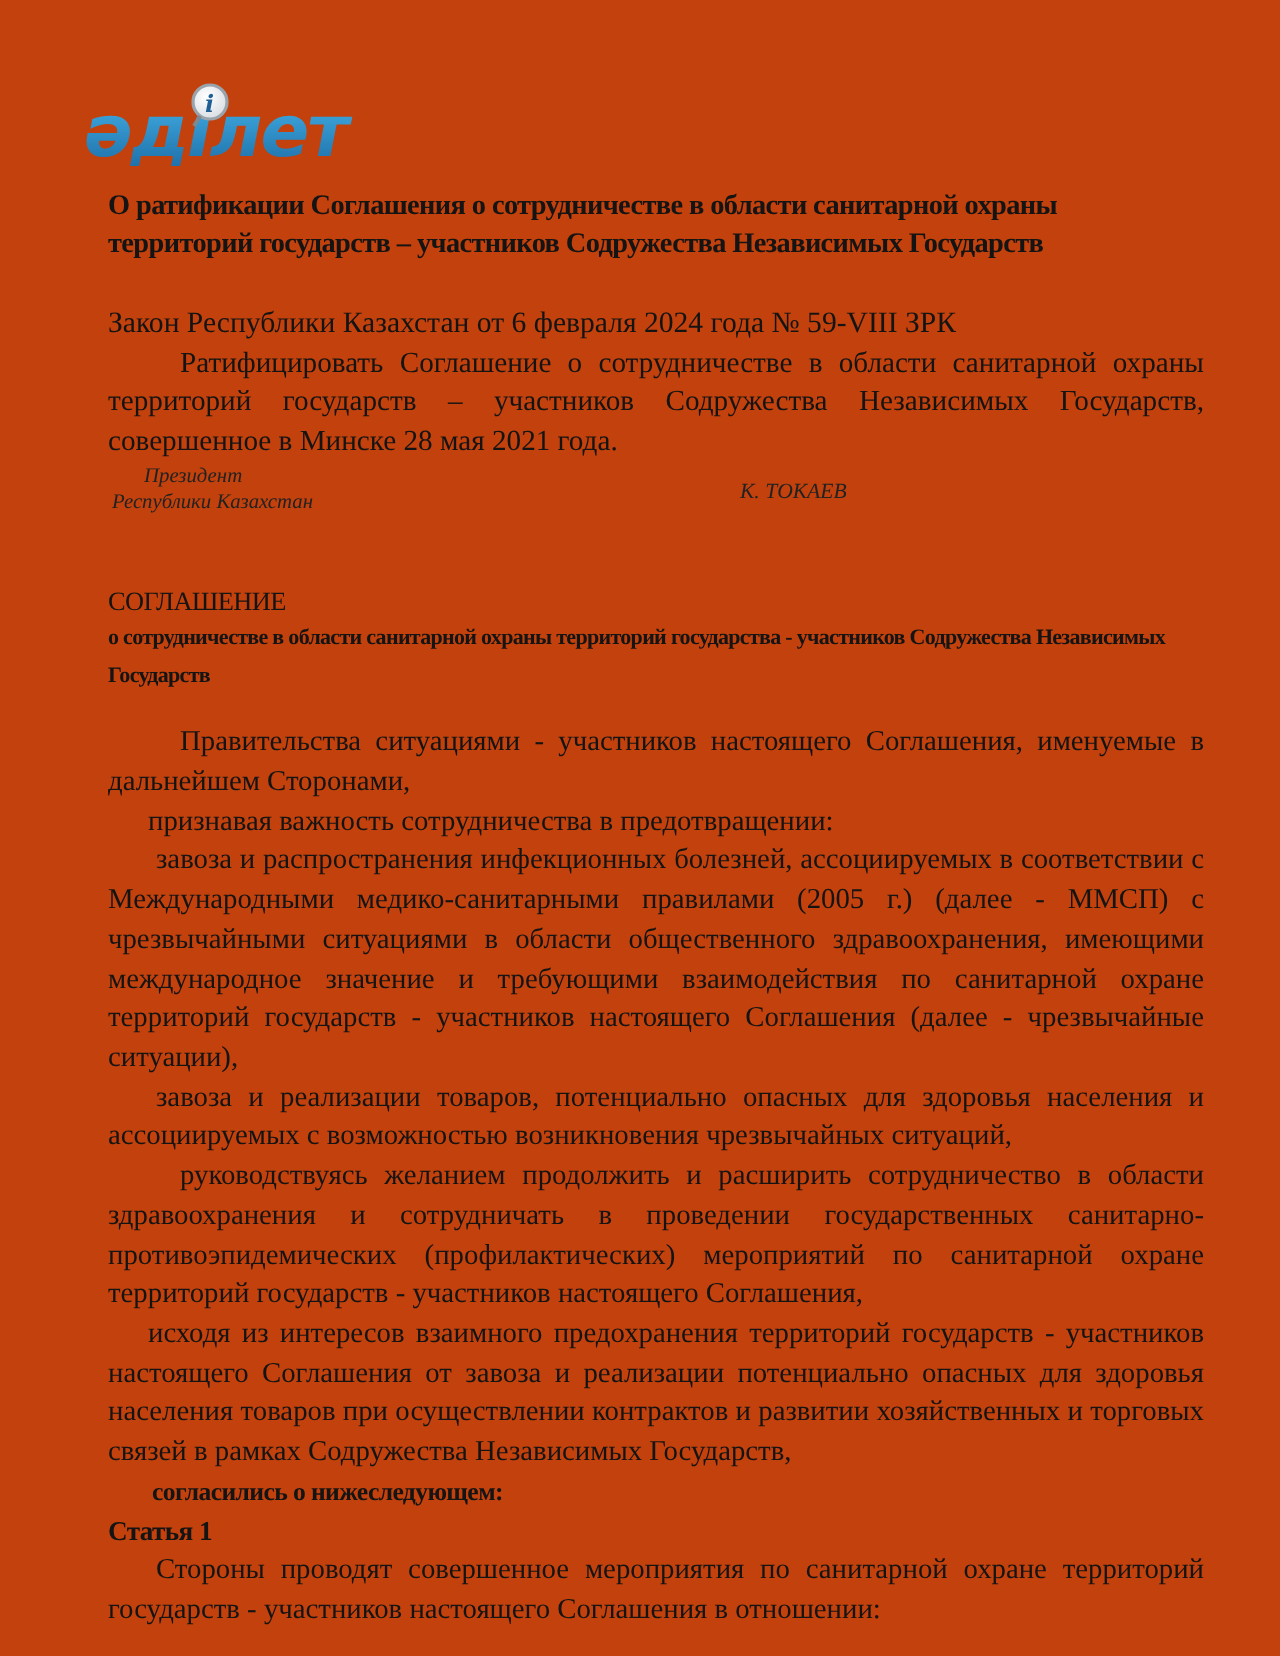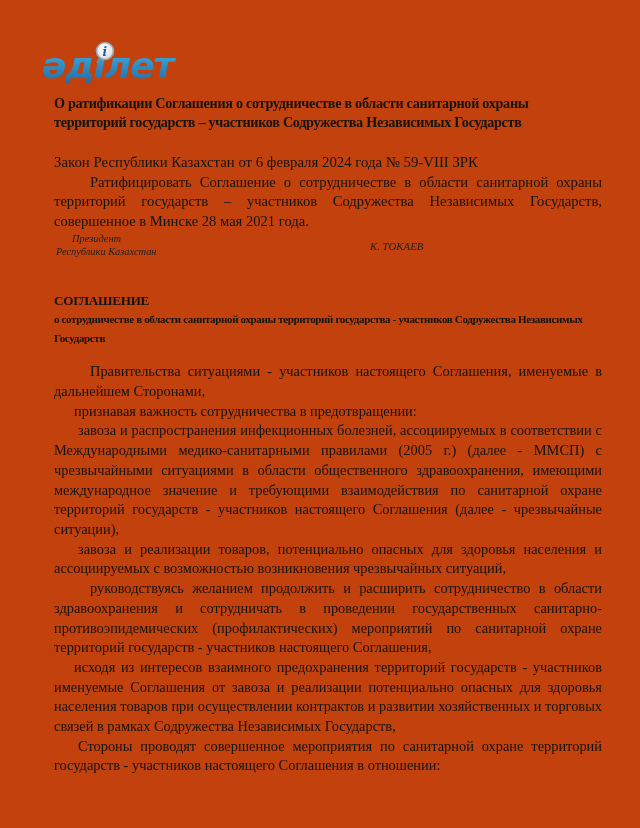--- a/index.html
+++ b/index.html
@@ -81,21 +81,21 @@
     .sig-right {
       position: absolute;
       left: 316px;
       top: 8px;
       font-size: 10.8px;
     }
 
     
     .agr-title {
       margin-top: 25px;
-      font-weight: bold;
+      font-weight: normal;
       font-size: 13.2px;
       line-height: 19px;
       letter-spacing: -0.3px;
     }
     .agr-sub {
       font-weight: bold;
       font-size: 11px;
       line-height: 19px;
       letter-spacing: -0.35px;
     }
@@ -160,18 +160,20 @@
 
     <div class="agr-title">СОГЛАШЕНИЕ</div>
     <div class="agr-sub">о сотрудничестве в области санитарной охраны территорий государства - участников Содружества Независимых Государств</div>
 
     <div class="body-block">
       <p class="p ind1">Правительства ситуациями - участников настоящего Соглашения, именуемые в дальнейшем Сторонами,</p>
       <p class="p ind3">признавая важность сотрудничества в предотвращении:</p>
       <p class="p ind2">завоза и распространения инфекционных болезней, ассоциируемых в соответствии с Международными медико-санитарными правилами (2005 г.) (далее - ММСП) с чрезвычайными ситуациями в области общественного здравоохранения, имеющими международное значение и требующими взаимодействия по санитарной охране территорий государств - участников настоящего Соглашения (далее - чрезвычайные ситуации),</p>
       <p class="p ind2">завоза и реализации товаров, потенциально опасных для здоровья населения и ассоциируемых с возможностью возникновения чрезвычайных ситуаций,</p>
       <p class="p ind1">руководствуясь желанием продолжить и расширить сотрудничество в области здравоохранения и сотрудничать в проведении государственных санитарно-противоэпидемических (профилактических) мероприятий по санитарной охране территорий государств - участников настоящего Соглашения,</p>
-      <p class="p ind3">исходя из интересов взаимного предохранения территорий государств - участников именуемые Соглашения от завоза и реализации потенциально опасных для здоровья населения товаров при осуществлении контрактов и развитии хозяйственных и торговых связей в рамках Содружества Независимых Государств,</p>
+      <p class="p ind3">исходя из интересов взаимного предохранения территорий государств - участников настоящего Соглашения от завоза и реализации потенциально опасных для здоровья населения товаров при осуществлении контрактов и развитии хозяйственных и торговых связей в рамках Содружества Независимых Государств,</p>
+      <p class="agreed">согласились о нижеследующем:</p>
+      <p class="article">Статья 1</p>
       <p class="p ind2">Стороны проводят совершенное мероприятия по санитарной охране территорий государств - участников настоящего Соглашения в отношении:</p>
     </div>
 
   </div>
 </div>
 
 </body></html>

